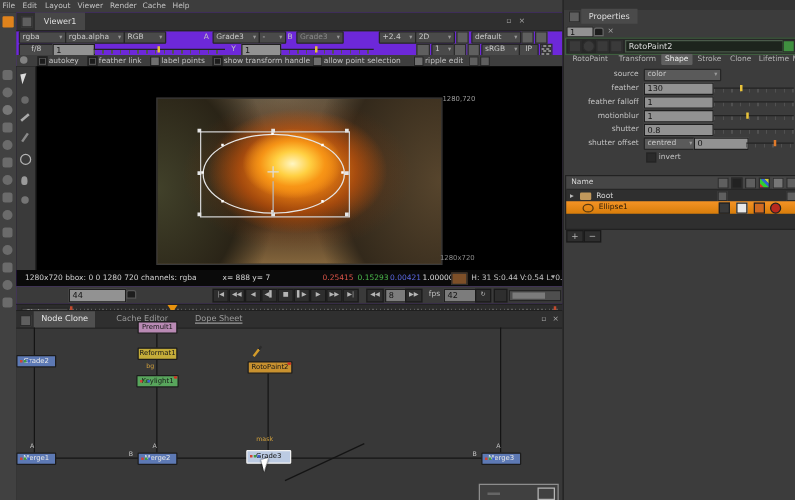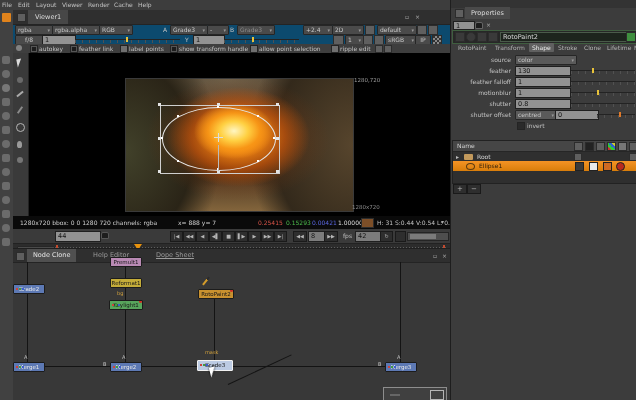--- a/index.html
+++ b/index.html
@@ -62,21 +62,21 @@
     <div class="tb rnd" style="left:2px;top:130px;"></div>
     <div class="tb" style="left:2px;top:144px;"></div>
     <div class="tb rnd" style="left:2px;top:158px;"></div>
     <div class="tb" style="left:2px;top:172px;"></div>
     <div class="tb rnd" style="left:2px;top:186px;"></div>
     <div class="tb" style="left:2px;top:200px;"></div>
     <div class="tb rnd" style="left:2px;top:214px;"></div>
     <div class="tb" style="left:2px;top:228px;"></div>
   </div>
 
-  <div class="abs" style="left:13px;top:10px;width:437px;height:238px;background:#0c4a6e;">
+  <div class="abs" style="left:13px;top:10px;width:437px;height:238px;background:#6d28d9;">
 
     <div class="abs" style="left:0;top:0;width:437px;height:14px;background:#2f2f2f;border-bottom:1px solid #242424;">
       <div class="icon" style="left:4px;top:3px;width:7px;height:7px;"></div>
       <div class="abs" style="left:15px;top:0;height:14px;padding:0 7px;background:#474747;color:#dedede;font-size:6.5px;line-height:14px;"><span>Viewer1</span></div>
       <span class="gly" style="left:392px;top:3px;">▫</span>
       <span class="gly" style="left:402px;top:3px;">×</span>
     </div>
 
     <div class="box" style="left:2px;top:15px;width:32px;"><span>rgba</span><span class="car">▾</span></div>
     <div class="box" style="left:39px;top:15px;width:42px;"><span>rgba.alpha</span><span class="car">▾</span></div>
@@ -223,21 +223,21 @@
       <span class="lbl" style="left:233px;top:8px;color:#9a9a9a;font-size:5.5px;">100</span>
       <span class="lbl" style="left:335px;top:8px;color:#9a9a9a;font-size:5.5px;">150</span>
       <span class="lbl" style="left:424px;top:8px;color:#cc4b3a;font-size:5.5px;">200</span>
     </div>
   </div>
 
   <div class="abs" style="left:13px;top:248px;width:437px;height:152px;background:#383838;border-top:1px solid #1f1f1f;">
     <div class="abs" style="left:0;top:0;width:437px;height:13px;background:#2f2f2f;border-bottom:1px solid #242424;">
       <div class="icon" style="left:3px;top:3px;width:7px;height:7px;"></div>
       <div class="tabp on" style="left:14px;top:0;"><span>Node Clone</span></div>
-      <div class="tabp" style="left:74px;top:0;"><span>Help Editor</span></div>
+      <div class="tabp" style="left:74px;top:0;"><span>Cache Editor</span></div>
       <div class="tabp" style="left:137px;top:0;text-decoration:underline;"><span>Dope Sheet</span></div>
       <span class="gly" style="left:420px;top:3px;">▫</span>
       <span class="gly" style="left:429px;top:3px;">×</span>
     </div>
 
     <div class="wire" style="left:14px;top:13px;width:1px;height:22px;"></div>
     <div class="wire" style="left:14px;top:43px;width:1px;height:70px;"></div>
     <div class="wire" style="left:112px;top:16px;width:1px;height:13px;"></div>
     <div class="wire" style="left:112px;top:37px;width:1px;height:14px;"></div>
     <div class="wire" style="left:112px;top:59px;width:1px;height:54px;"></div>

